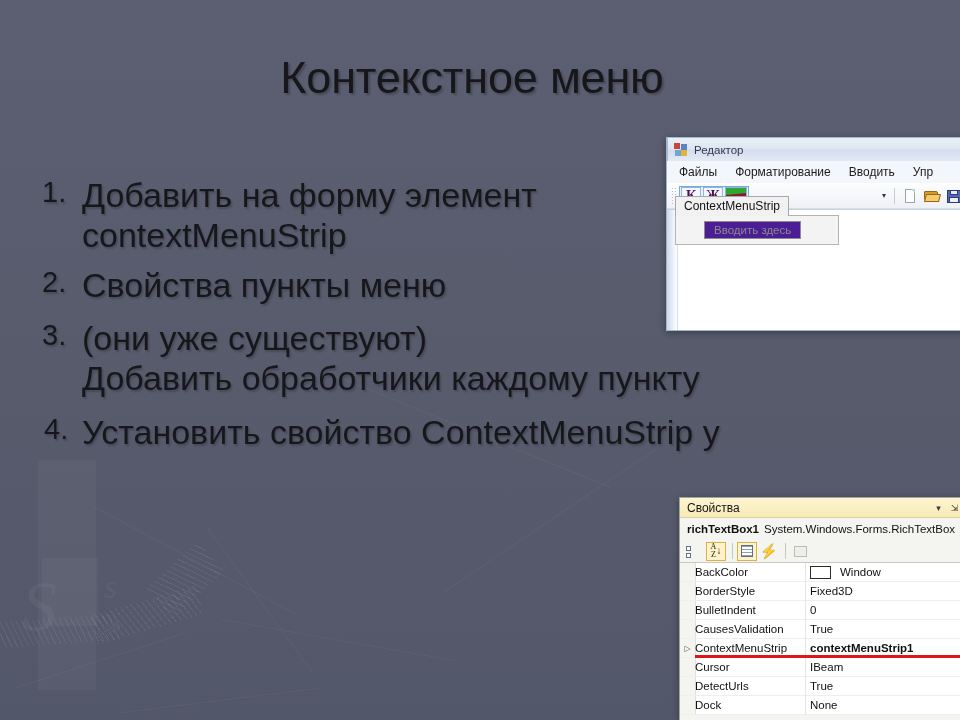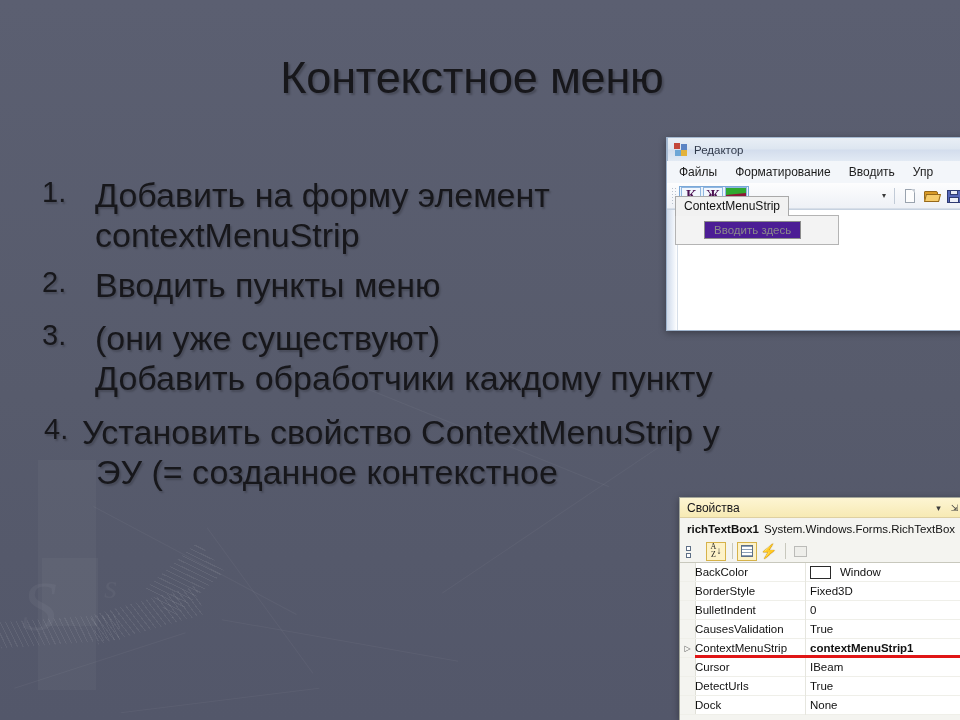--- a/index.html
+++ b/index.html
@@ -78,21 +78,21 @@
   .bullet .num {
     position: absolute;
     left: 8px;
     top: 0;
     width: 48px;
     text-align: left;
     font-size: 29px;
   }
   .bullet .btxt {
     display: block;
-    margin-left: 61px;
+    margin-left: 48px;
   }
   .b4 .num { left: 10px; }
   .b4 .btxt { margin-left: 48px; }
   .b-sub {
     display: block;
   }
 
   
   .win {
     position: absolute;
@@ -518,37 +518,36 @@
       <span class="num">1.</span>
       <span class="btxt">
         <span class="b-sub">Добавить на форму элемент</span>
         <span class="b-sub">contextMenuStrip</span>
       </span>
     </div>
 
     <div class="bullet b2" style="margin-top:-4px;">
       <span class="num">2.</span>
       <span class="btxt">
-        <span class="b-sub">Вводить пункты меню</span>
+        <span class="b-sub">Свойства пункты меню</span>
       </span>
     </div>
 
     <div class="bullet b3" style="margin-top:8px;">
       <span class="num">3.</span>
       <span class="btxt">
         <span class="b-sub">(они уже существуют)</span>
         <span class="b-sub">Добавить обработчики каждому пункту</span>
       </span>
     </div>
 
     <div class="bullet b4" style="margin-top:8px;">
       <span class="num">4.</span>
       <span class="btxt">
         <span class="b-sub">Установить свойство ContextMenuStrip у</span>
-        <span class="b-sub" style="margin-left:14px;">ЭУ  (= созданное контекстное</span>
       </span>
     </div>
 
   </div>
 </div>
 
 <div class="win" id="editor-window">
 
   <div id="editor-titlebar">
     <span id="editor-app-icon">

